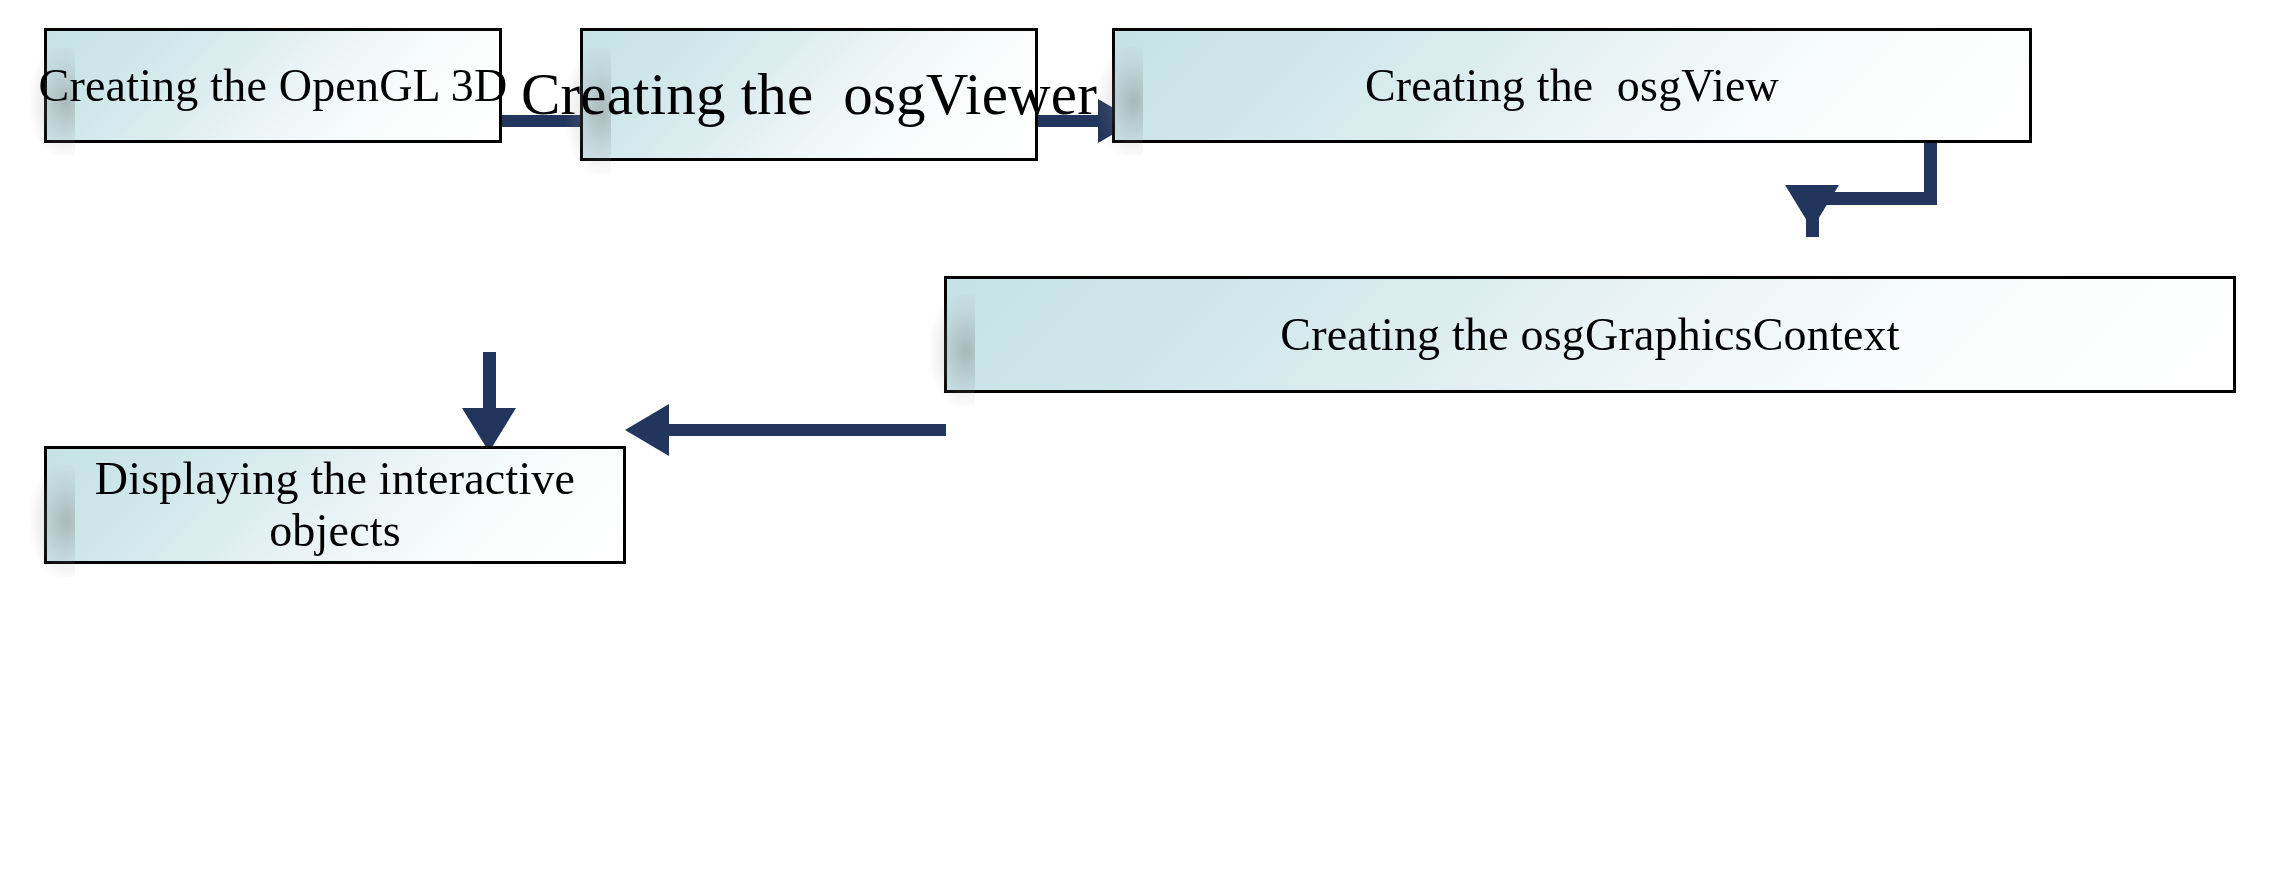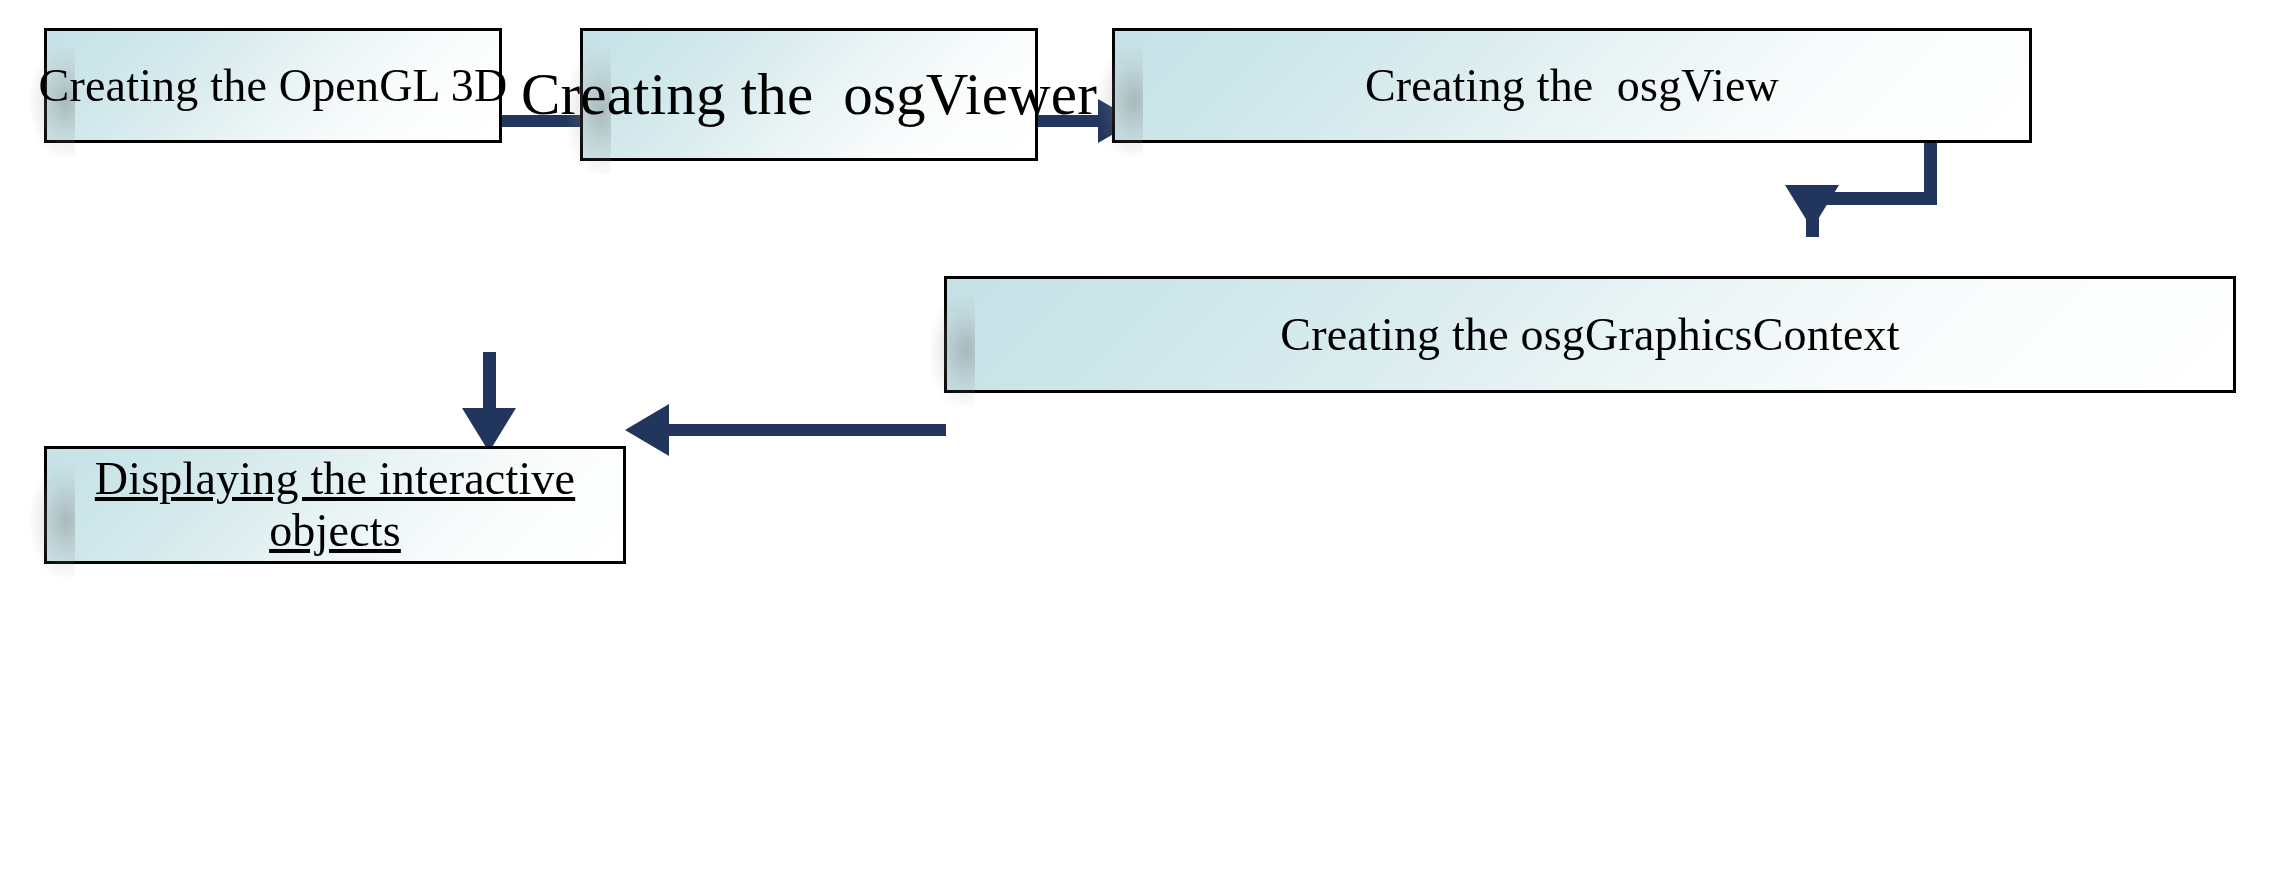--- a/index.html
+++ b/index.html
@@ -131,17 +131,17 @@
 
   <div class="node" style="left:1112px; top:28px; width:920px; height:115px; font-size:46px; z-index:2;">
     <span class="label">Creating the  osgView</span>
   </div>
 
   <div class="node" style="left:944px; top:236px; width:1292px; height:117px; font-size:46px; z-index:2;margin-top:40px;">
     <span class="label">Creating the osgGraphicsContext</span>
   </div>
 
 
-  <div class="node wrap" style="left:44px; top:446px; width:582px; height:118px; font-size:46px; z-index:2;text-decoration:underline;">
+  <div class="node wrap" style="left:44px; top:446px; width:582px; height:118px; font-size:46px; z-index:2;">
     <span class="label">Displaying the interactive objects</span>
   </div>
 
 </div>
 
 </body></html>

